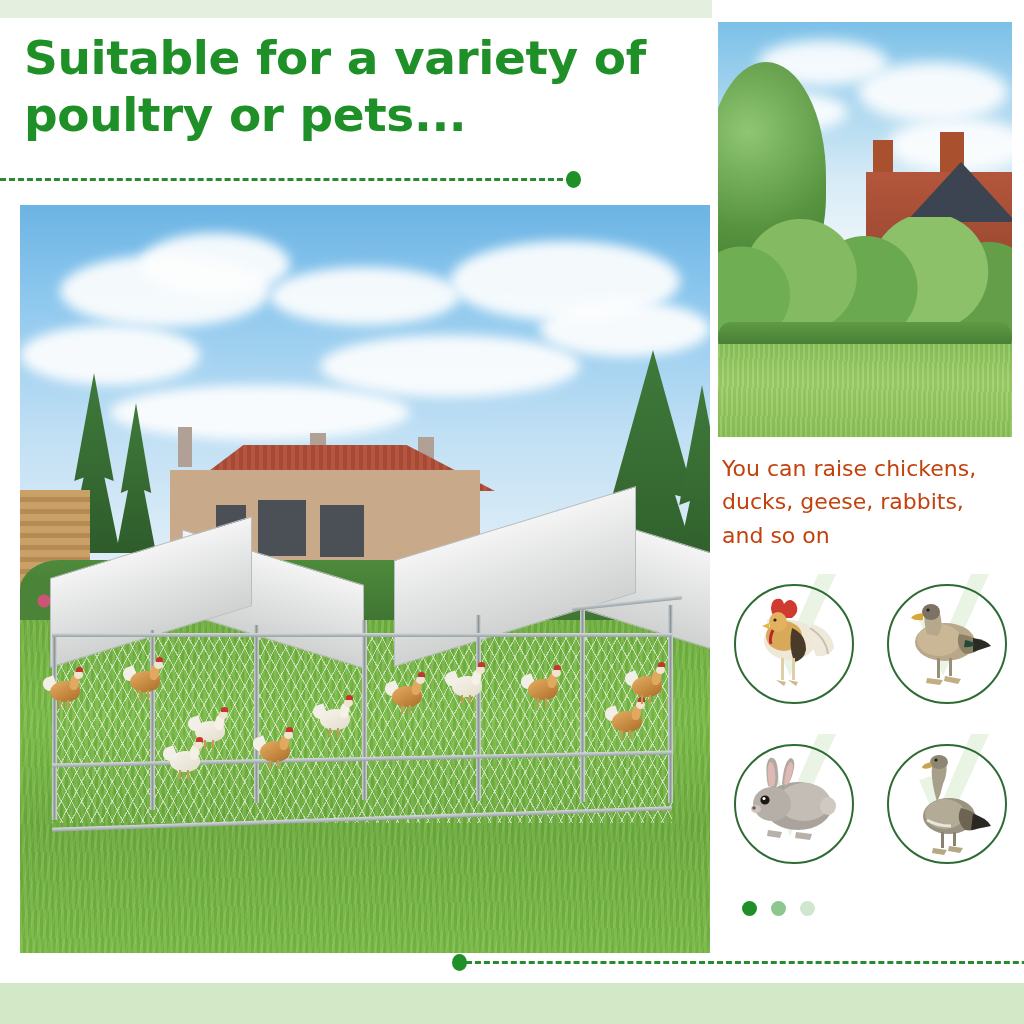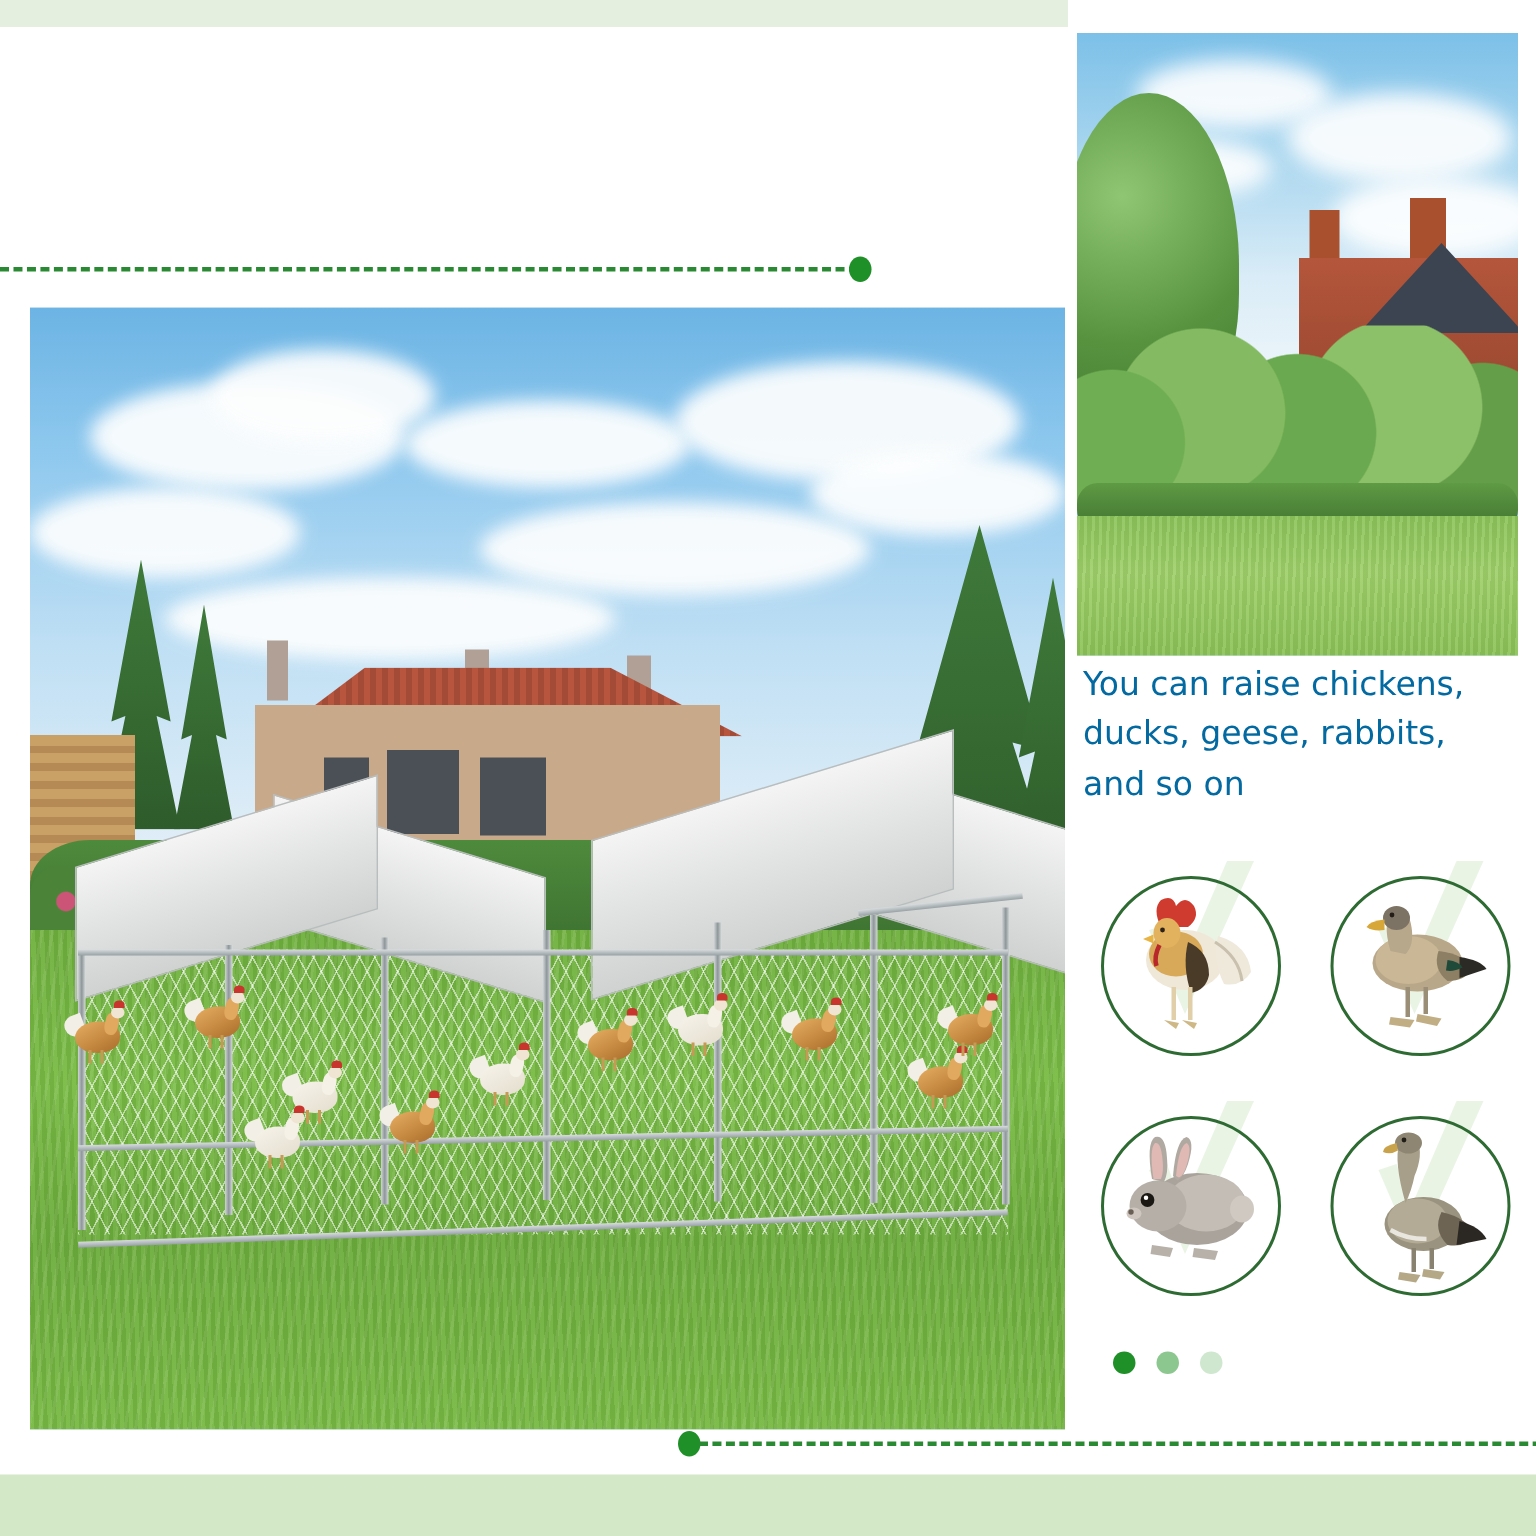--- a/index.html
+++ b/index.html
@@ -226,22 +226,22 @@
     background:linear-gradient(#5f9a44,#3f7330);border-radius:14px;
   }
   .inset-photo .lawn2{
     position:absolute;left:0;top:322px;width:294px;height:95px;
     background:
       repeating-linear-gradient(92deg,rgba(255,255,255,.08) 0 2px,rgba(0,0,0,.05) 2px 5px),
       linear-gradient(#8cc45b,#9fd06a 40%,#8bc257);
   }
 
   .caption{
-    position:absolute;left:722px;top:440px;width:290px;
-    font-size:22px;line-height:1.52;color:#0369a1;
+    position:absolute;left:722px;top:452px;width:290px;
+    font-size:22px;line-height:1.52;color:#c2410c;
     font-family:"DejaVu Sans","Liberation Sans",sans-serif;
   }
 
   
   .animal-grid{position:absolute;left:726px;top:578px;width:290px;height:298px;}
   .animal-cell{position:absolute;width:128px;height:128px;}
   .cell-0{left:2px;top:0px;}
   .cell-1{left:155px;top:0px;}
   .cell-2{left:2px;top:160px;}
   .cell-3{left:155px;top:160px;}
@@ -263,20 +263,24 @@
   .pager .d1{left:29px;background:#8cc78f;}
   .pager .d2{left:58px;background:#cfe7cf;}
 </style>
 </head>
 <body>
 
 <div class="page">
 
   <div class="top-band"></div>
 
+  <div class="headline">
+    <span>Suitable for a variety of</span>
+    <span>poultry or pets...</span>
+  </div>
 
   <div class="dash-rule" id="rule-top">
     <div class="line"></div>
     <div class="knob"></div>
   </div>
 
   <div class="hero">
     <div class="sky"></div>
     <div class="cloud c1"></div>
     <div class="cloud c2"></div>

